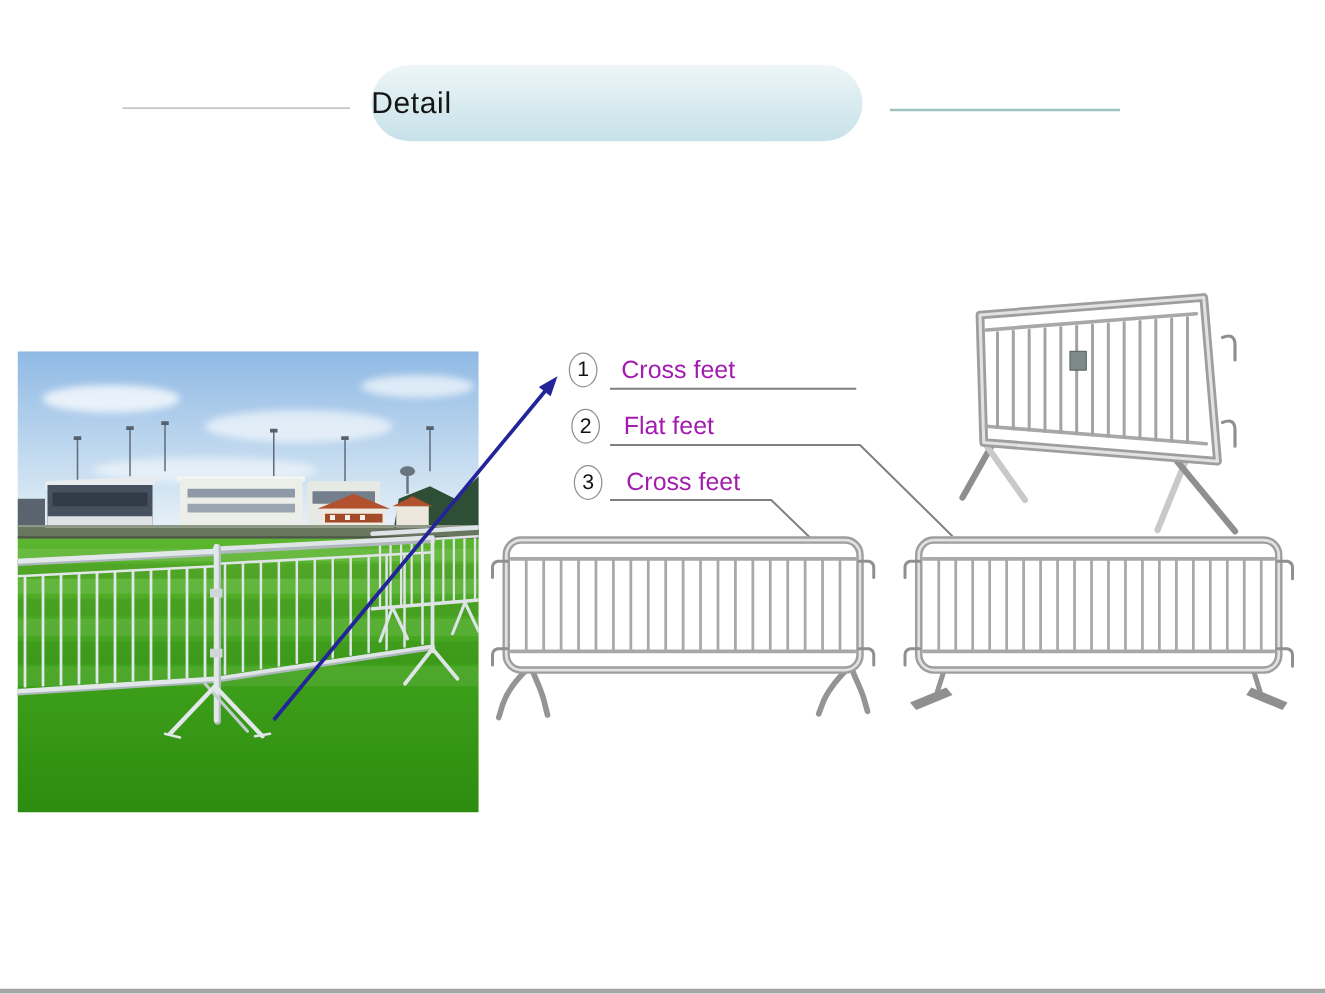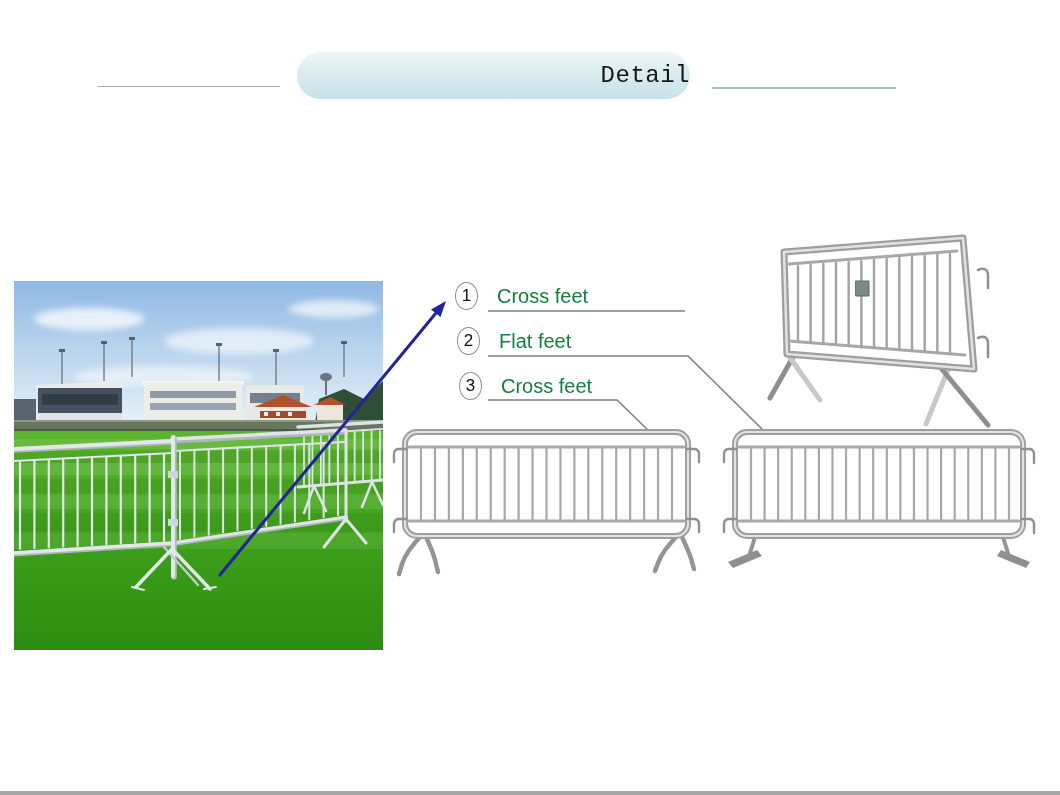--- a/index.html
+++ b/index.html
@@ -5,40 +5,40 @@
   html,body{margin:0;padding:0;background:#ffffff;}
   .page{
     position:relative;width:1060px;height:795px;background:#ffffff;
     overflow:hidden;font-family:"Liberation Sans", sans-serif;
   }
   
   .rule{position:absolute;}
   .rule-left{left:98px;top:86px;width:182px;height:1px;background:#aeaeae;}
   .rule-right{left:712px;top:87px;width:184px;height:2px;background:#9cc3bd;}
   .pill{
-    position:absolute;left:297px;top:52px;width:393px;height:47px;
+    position:absolute;left:297px;top:52px;width:393px;height:61px;
     border-radius:33px;
     background:linear-gradient(180deg,#eef6f8 0%,#ddedf1 40%,#c7e2e9 100%);
-    display:flex;align-items:center;justify-content:flex-end;font-family:Liberation Mono, monospace;
+    display:flex;align-items:center;justify-content:flex-start;
   }
   .pill .title{font-size:24px;color:#151515;letter-spacing:0.5px;}
   
   .photo{position:absolute;left:14px;top:281px;width:369px;height:369px;}
   .photo svg{display:block;width:100%;height:100%;}
   
   .label-row{position:absolute;display:flex;align-items:center;gap:19px;}
   .label-row.r1{left:455px;top:282px;}
   .label-row.r2{left:457px;top:327px;}
   .label-row.r3{left:459px;top:372px;}
   .num{
     width:21px;height:26px;border:1.6px solid #8f8f8f;border-radius:50%;
     display:flex;align-items:center;justify-content:center;
     font-size:17px;color:#111;background:#fff;
   }
-  .txt{font-size:20px;color:#15803d;}
+  .txt{font-size:20px;color:#a21caf;}
   
   .overlay{position:absolute;left:0;top:0;width:1060px;height:795px;pointer-events:none;}
   
   .bottom-bar{position:absolute;left:0;right:0;bottom:0;height:4px;background:#a5a5a5;}
 </style>
 </head>
 <body>
 
 <div class="page">
 

